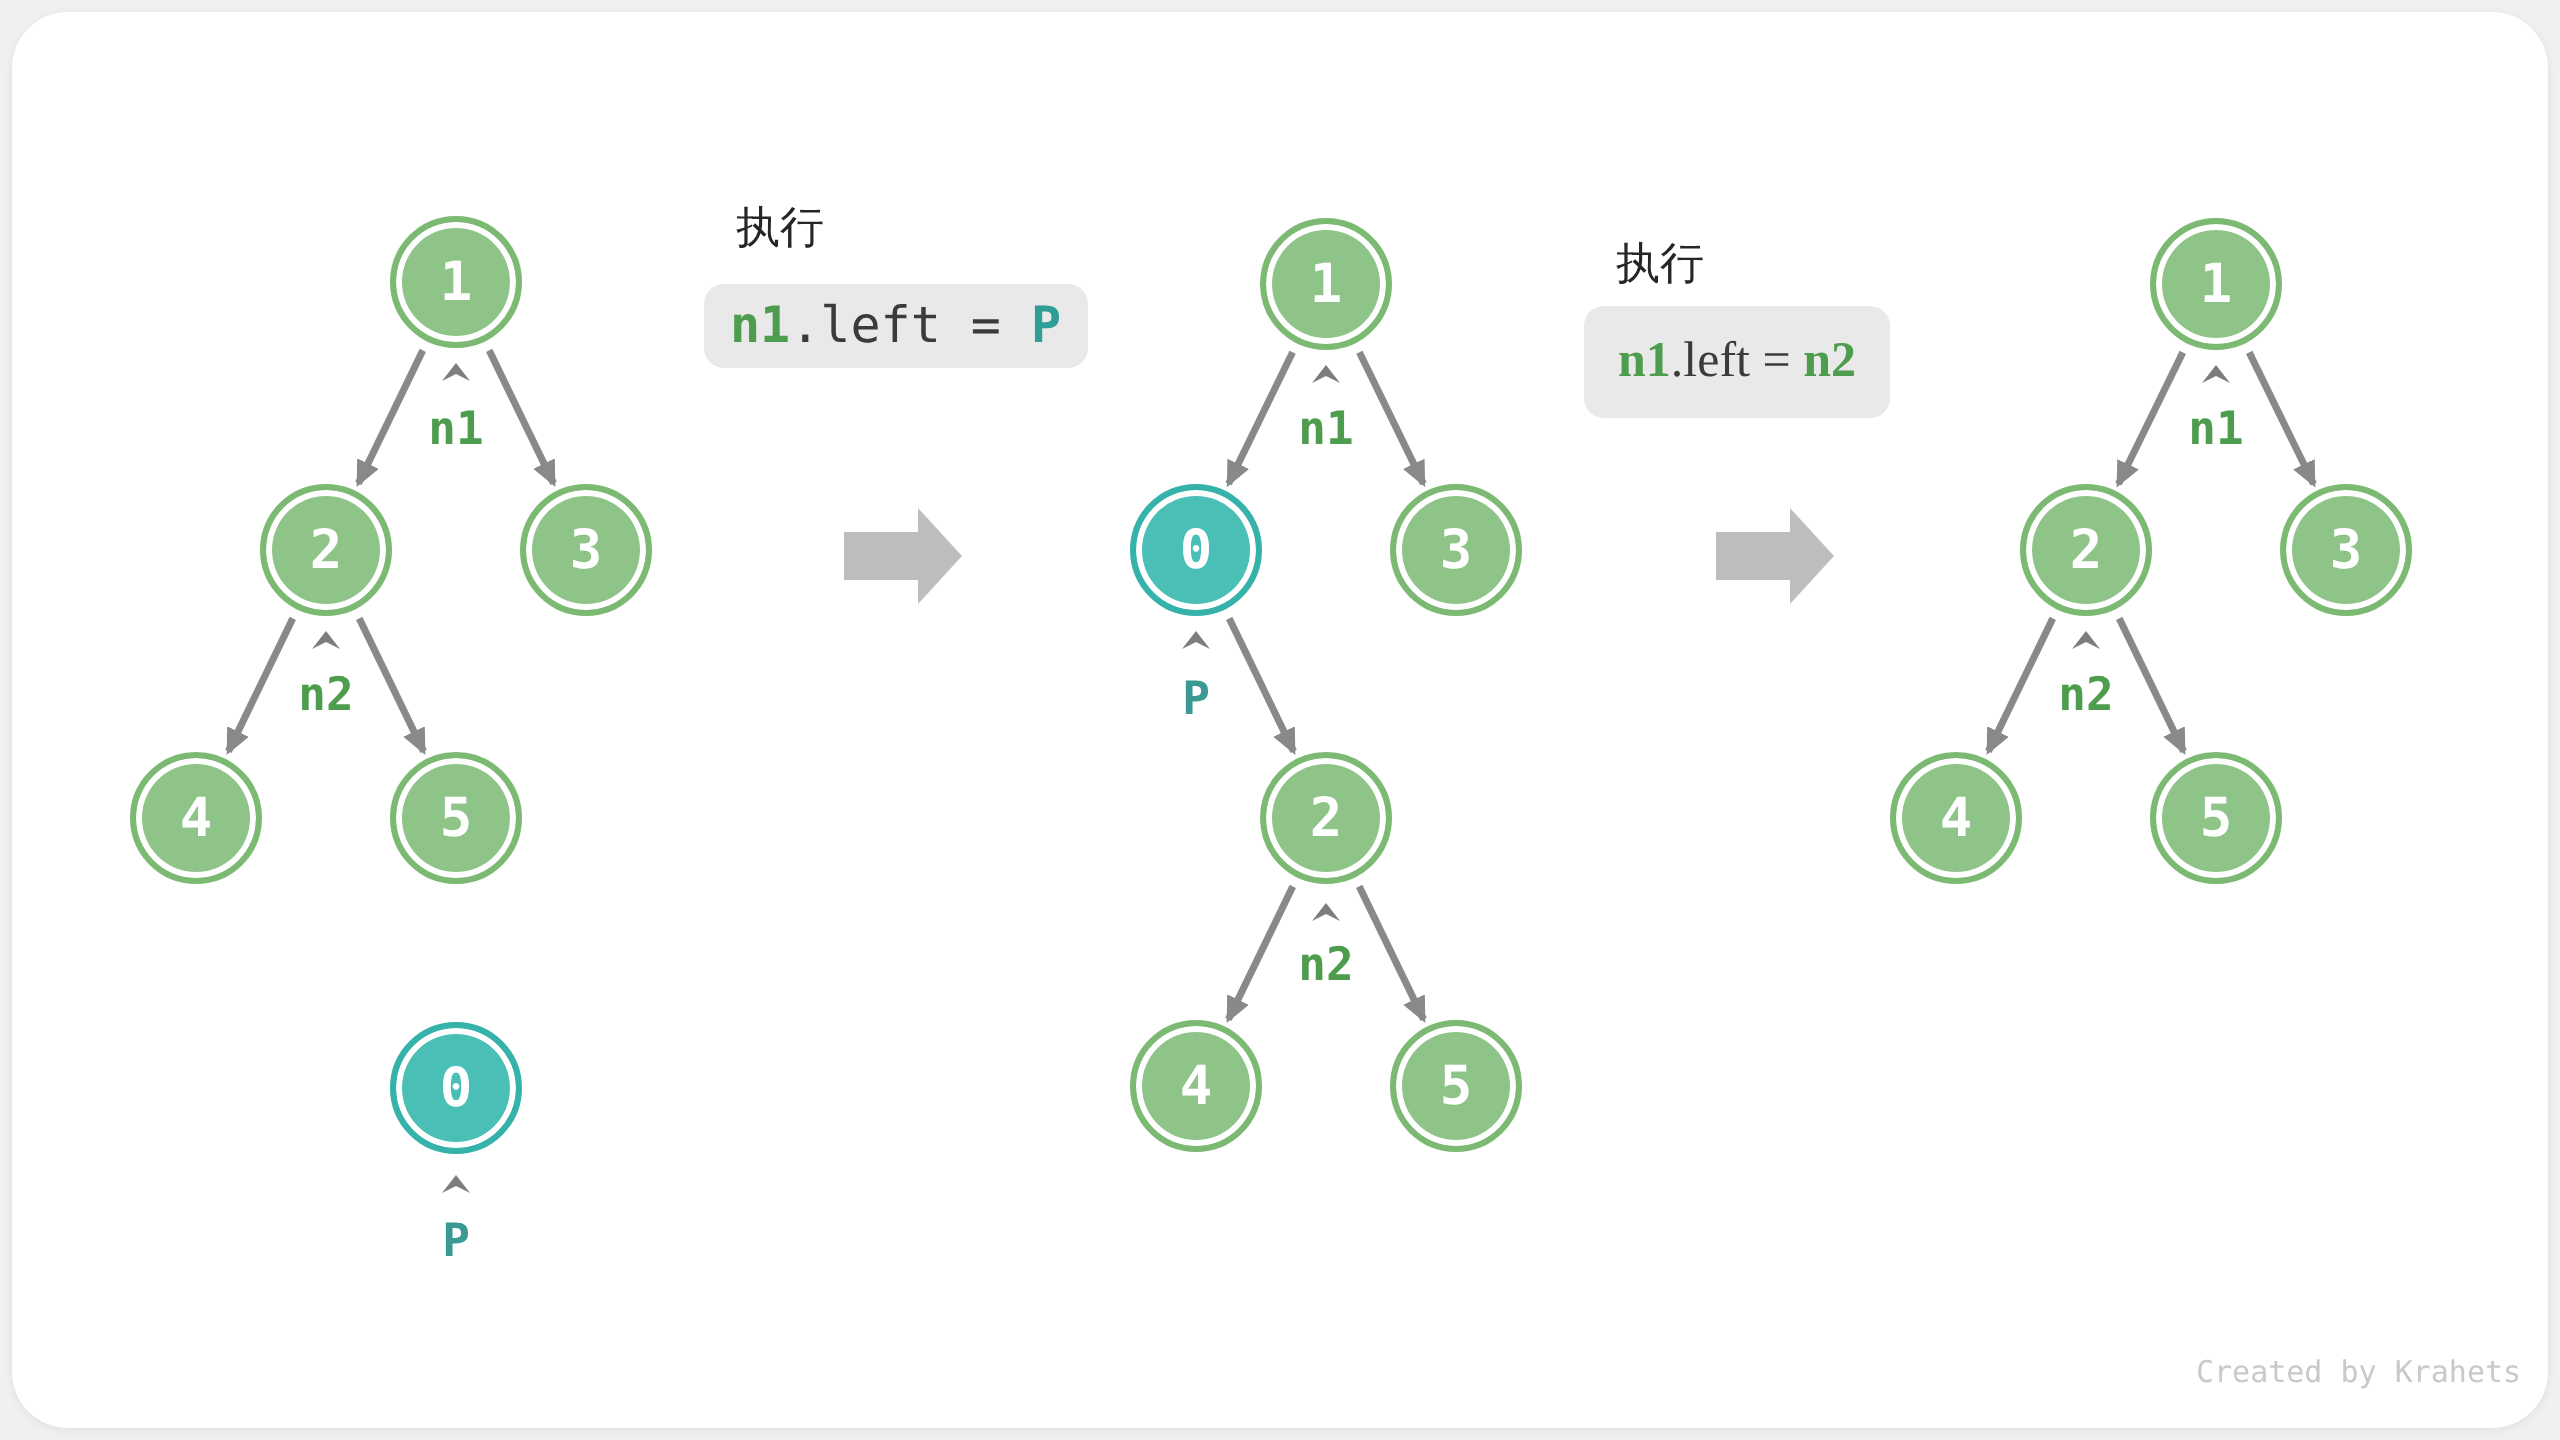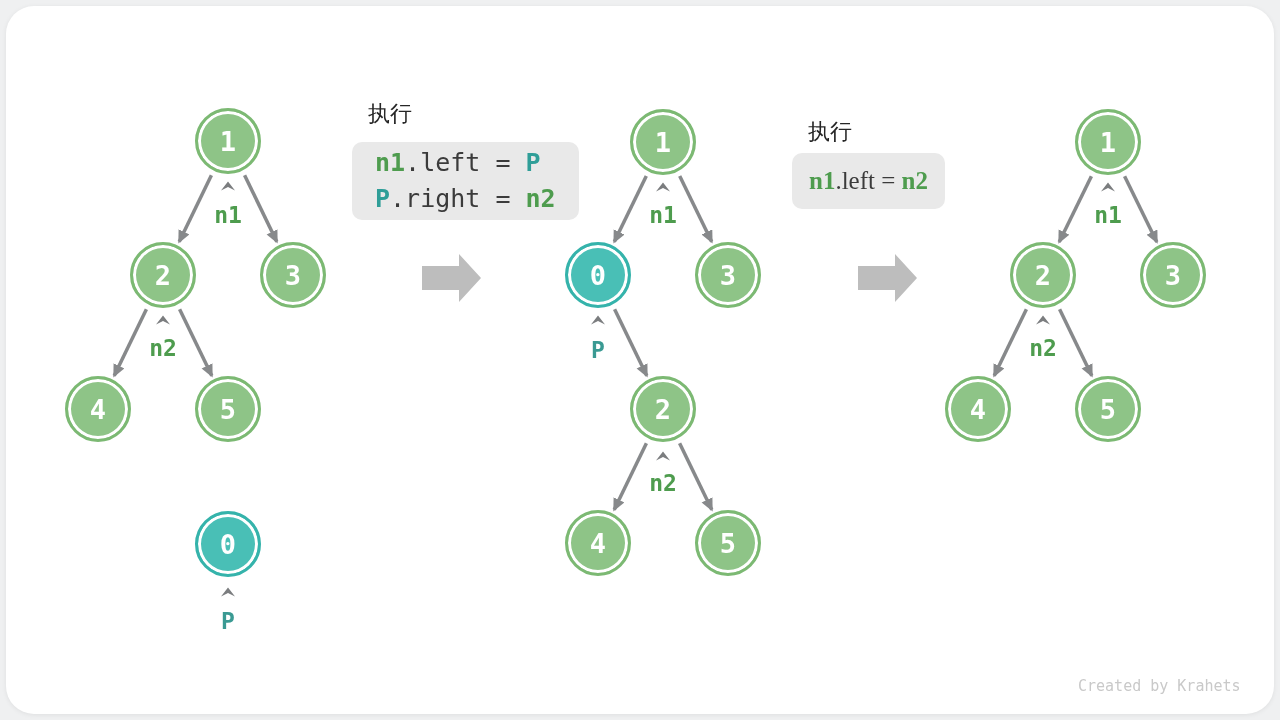--- a/index.html
+++ b/index.html
@@ -13,28 +13,28 @@
         transform:translate(-50%,-50%);color:#ffffff;font-size:27px;font-weight:bold;}
   .node.teal{border-color:#35b3ab;background:#49bfb6;}
 
   .ptr{position:absolute;transform:translate(-50%,-50%);font-size:23px;font-weight:bold;color:#4e9c4e;white-space:pre;}
   .ptr.teal{color:#3a9a93;}
 
   .caret{position:absolute;transform:translate(-50%,-50%);}
 
   .exec-title{position:absolute;font-family:"Liberation Sans","DejaVu Sans",sans-serif;font-size:22px;
               color:#262626;white-space:pre;}
-  .code-box{position:absolute;background:#e9e9e9;border-radius:10px;padding:3px 23px;}
+  .code-box{position:absolute;background:#e9e9e9;border-radius:10px;padding:3px 13px;}
   .code-box.single{padding:10px 17px;font-family:Liberation Serif, serif;}
   .code-line{display:block;white-space:pre;font-size:25px;line-height:36px;color:#3b3b3b;}
   .tk-g{color:#4e9c4e;font-weight:bold;}
   .tk-t{color:#2f9e98;font-weight:bold;}
   .tk-d{color:#3b3b3b;}
 
-  .watermark{position:absolute;font-size:15px;color:#c9c9c9;white-space:pre;}
+  .watermark{position:absolute;font-size:15px;color:#c9c9c9;white-space:pre;margin-left:20px;}
 </style>
 </head>
 <body>
 
 <div class="stage">
   <div class="card"></div>
 
   <svg class="overlay" width="1280" height="720" viewBox="0 0 1280 720">
     <defs>
       <marker id="ah" markerUnits="userSpaceOnUse" markerWidth="15" markerHeight="13" refX="11" refY="6" orient="auto">
@@ -93,21 +93,20 @@
       <path d="M1,10 L8,1 L15,10 L8,6.5 Z" fill="#7b7d7f"></path>
     </svg>
 
   <div class="ptr" style="left:228px;top:215px">n1</div>
   <div class="ptr" style="left:163px;top:348px">n2</div>
   <div class="ptr teal" style="left:228px;top:621px">P</div>
 
   <div class="exec-title" style="left:368px;top:99px">执行</div>
   <div class="code-box" style="left:352px;top:142px">
     <span class="code-line"><span class="tk-g">n1</span><span class="tk-d">.left = </span><span class="tk-t">P</span></span>
-    <span class="code-line"><span class="tk-t">P</span><span class="tk-d">.right = </span><span class="tk-g">n2</span></span>
   </div>
 
   <div class="node" style="left:663px;top:142px">
       <span>1</span>
     </div>
   <div class="node teal" style="left:598px;top:275px">
       <span>0</span>
     </div>
   <div class="node" style="left:728px;top:275px">
       <span>3</span>

